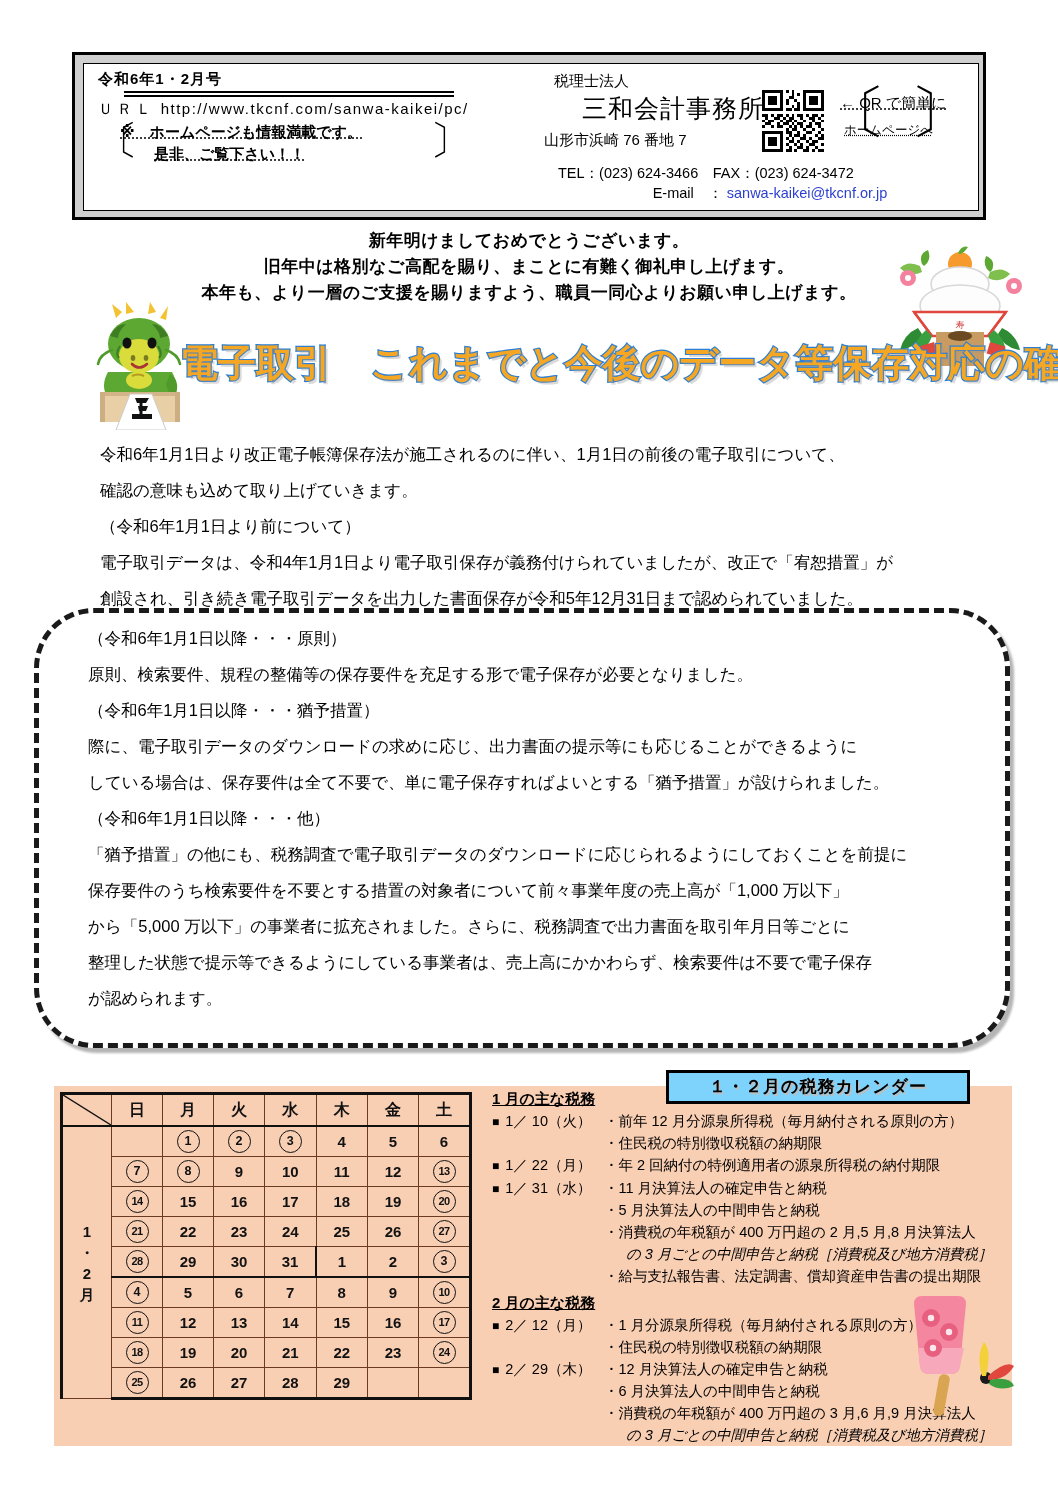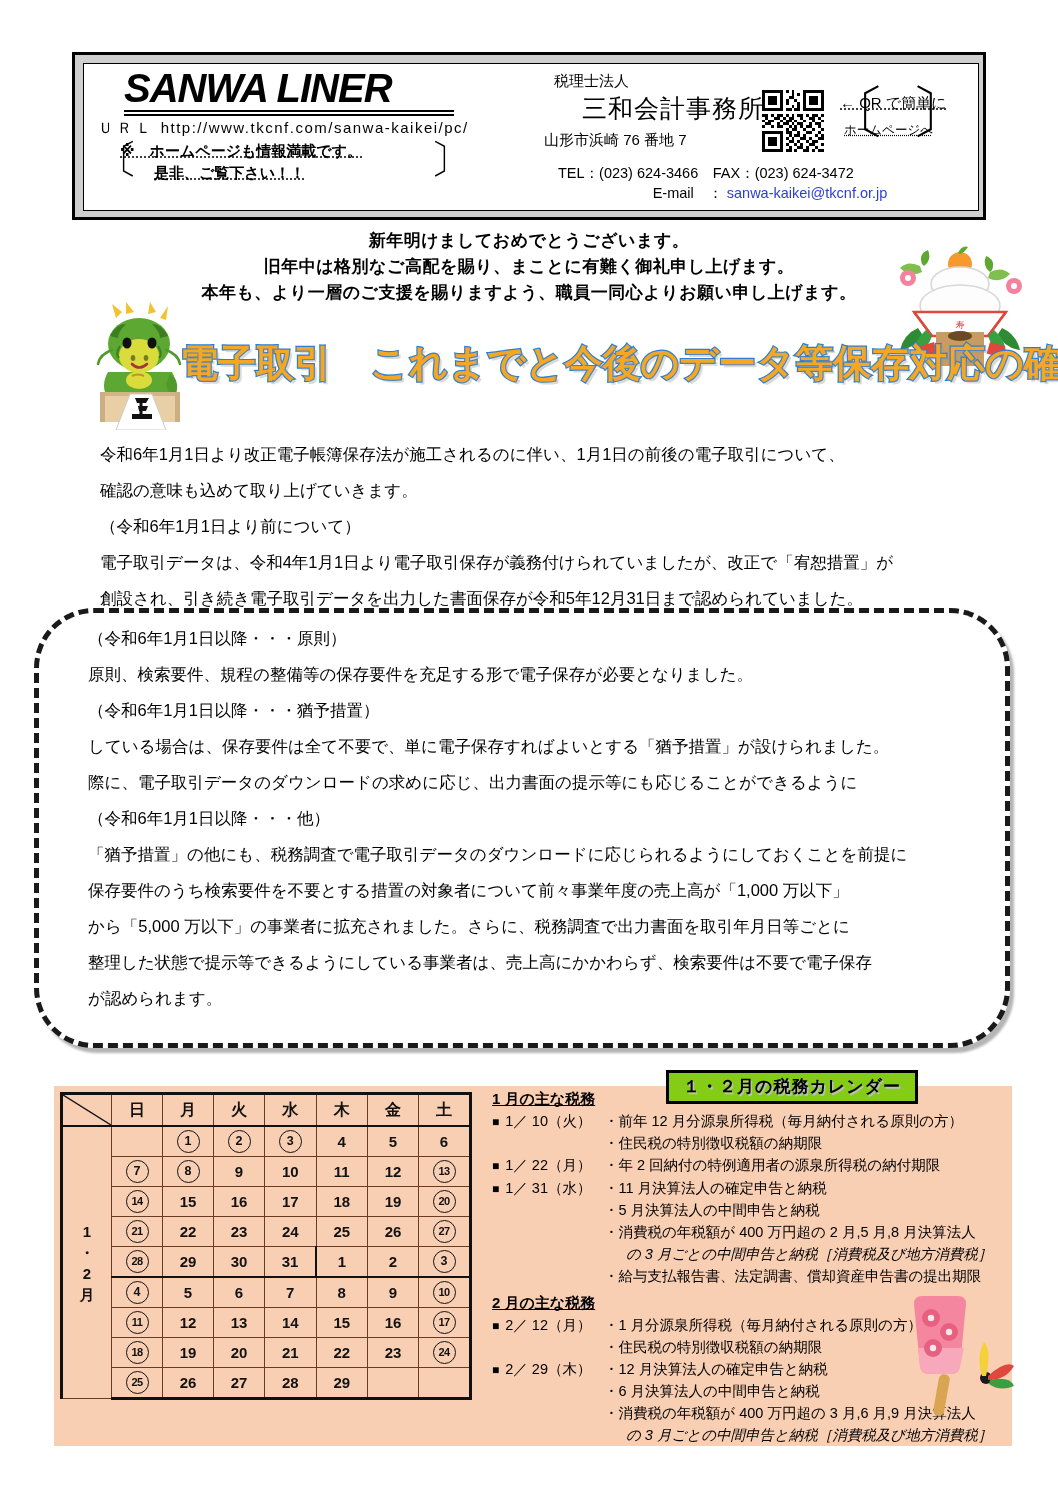--- a/index.html
+++ b/index.html
@@ -104,22 +104,22 @@
   }
   .dashbox-content{position:absolute;left:88px;top:620px;width:890px;}
 
   
   .calpanel{
     position:absolute;left:54px;top:1086px;width:958px;height:360px;
     background:#f9cfb4;
     box-sizing:border-box;
   }
   .cal-title{
-    position:absolute;left:666px;top:1070px;width:252px;height:34px;
-    background:#84cc16;border:3px solid #000;box-sizing:border-box;
+    position:absolute;left:666px;top:1070px;width:304px;height:34px;
+    background:#7dd3fc;border:3px solid #000;box-sizing:border-box;
     text-align:center;
   }
   .cal-title span{
     font-size:17px;font-weight:bold;line-height:28px;letter-spacing:1px;
     text-shadow:1.5px 1.5px 0 #bdbdbd;
   }
 
   
   .caltbl{
     position:absolute;left:60px;top:1092px;
@@ -174,21 +174,21 @@
 </style>
 </head>
 <body>
 
 <div class="page">
 
   <div class="header-outer">
     <div class="header-inner">
 
       <div class="hdr-left">
-        <div class="masthead">SANWA LINER</div>
+        <div class="issue-label">令和6年1・2月号</div>
         <div class="masthead-rule"></div>
         <div class="url-line">
           <span class="u">ＵＲＬ</span>
           <span>http://www.tkcnf.com/sanwa-kaikei/pc/</span>
         </div>
         <div class="hp-note">
           <span class="brk l">〔</span>
           <span class="brk r">〕</span>
           <span class="l1">※　ホームページも情報満載です。</span>
           <span class="l2">是非、ご覧下さい！！</span>
@@ -396,22 +396,22 @@
     <div class="p">（令和6年1月1日より前について）</div>
     <div class="p">電子取引データは、令和4年1月1日より電子取引保存が義務付けられていましたが、改正で「宥恕措置」が</div>
     <div class="p">創設され、引き続き電子取引データを出力した書面保存が令和5年12月31日まで認められていました。</div>
   </div>
 
   <div class="dashbox"></div>
   <div class="dashbox-content">
     <div class="p">（令和6年1月1日以降・・・原則）</div>
     <div class="p">原則、検索要件、規程の整備等の保存要件を充足する形で電子保存が必要となりました。</div>
     <div class="p">（令和6年1月1日以降・・・猶予措置）</div>
+    <div class="p">際に、電子取引データのダウンロードの求めに応じ、出力書面の提示等にも応じることができるように</div>
     <div class="p">している場合は、保存要件は全て不要で、単に電子保存すればよいとする「猶予措置」が設けられました。</div>
-    <div class="p">際に、電子取引データのダウンロードの求めに応じ、出力書面の提示等にも応じることができるように</div>
     <div class="p">（令和6年1月1日以降・・・他）</div>
     <div class="p">「猶予措置」の他にも、税務調査で電子取引データのダウンロードに応じられるようにしておくことを前提に</div>
     <div class="p">保存要件のうち検索要件を不要とする措置の対象者について前々事業年度の売上高が「1,000 万以下」</div>
     <div class="p">から「5,000 万以下」の事業者に拡充されました。さらに、税務調査で出力書面を取引年月日等ごとに</div>
     <div class="p">整理した状態で提示等できるようにしている事業者は、売上高にかかわらず、検索要件は不要で電子保存</div>
     <div class="p">が認められます。</div>
   </div>
 
   <div class="calpanel"></div>
 

